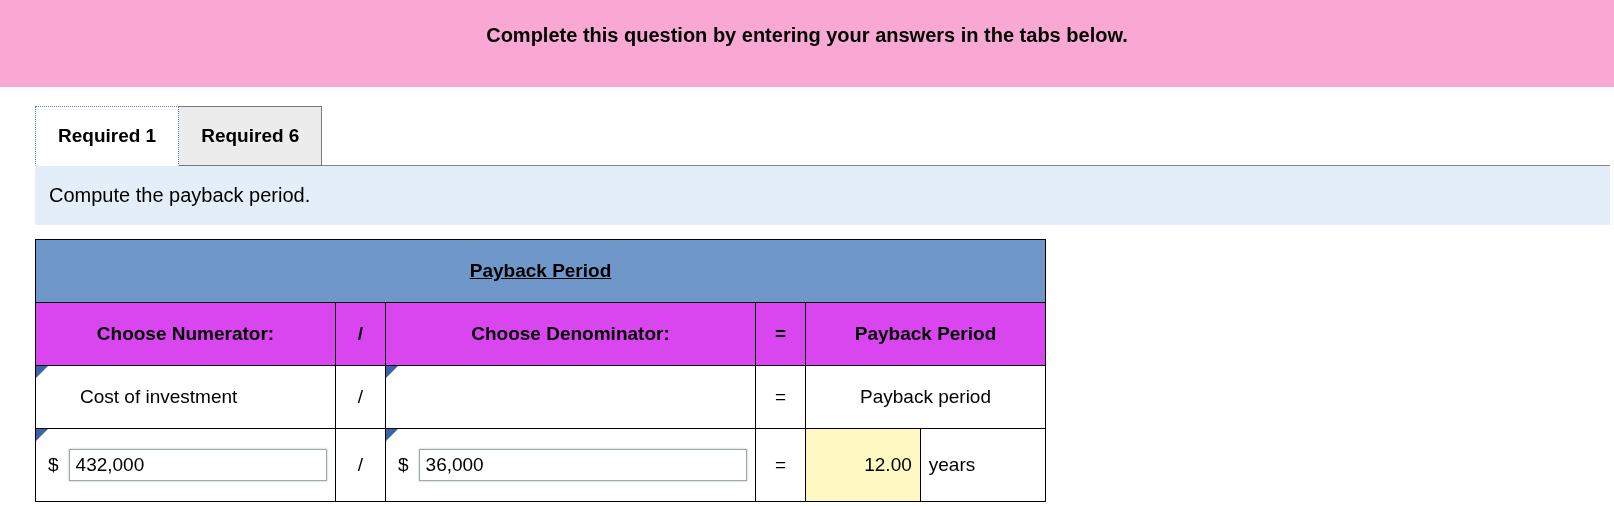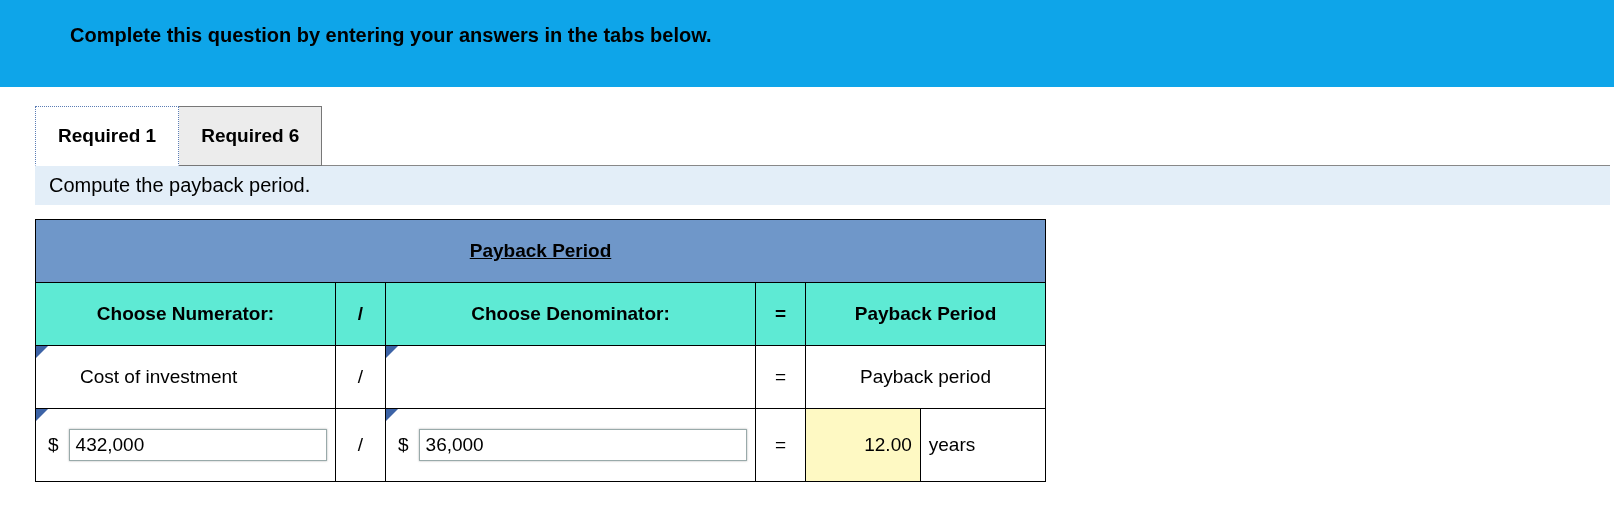--- a/index.html
+++ b/index.html
@@ -4,24 +4,25 @@
 <style>
   * { box-sizing: border-box; }
   body {
     margin: 0;
     font-family: Verdana, Geneva, sans-serif;
     font-size: 19px;
     color: #000;
     background: #fff;
   }
   .instruction-bar {
-    background: #0ea5e9;
+    background: #f9a8d4;
     padding: 24px 70px 40px 70px;
     font-weight: bold;
     font-size: 20px;
+    text-align: center;
   }
   .tabs-wrap {
     padding: 0 0 0 35px;
     margin-top: 18px;
   }
   .tabs {
     display: flex;
     align-items: flex-end;
   }
   .tab {
@@ -37,21 +38,21 @@
   .tab.active {
     background: #fff;
     border: 1px dotted #5b7db5;
     border-bottom: 1px solid #fff;
   }
   .tab.inactive {
     border-left: none;
   }
   .question-bar {
     margin: 0 0 0 35px;
-    padding: 8px 14px;
+    padding: 18px 14px;
     background: #e3eef8;
     border-top: 1px solid #888;
     font-size: 20px;
     width: 1575px;
   }
   .calc-table {
     margin: 14px 0 0 35px;
     border-collapse: collapse;
   }
   .calc-table td, .calc-table th {
@@ -61,21 +62,21 @@
     font-size: 19px;
   }
   .hdr-title {
     background: #6f97c9;
     text-align: center;
     font-weight: bold;
     text-decoration: underline;
     font-size: 20px;
   }
   .hdr-sub {
-    background: #5eead4;
+    background: #d946ef;
     text-align: center;
     font-weight: bold;
     margin-left: 20px;
   }
   .w-num { width: 300px; }
   .w-op  { width: 50px; text-align: center; }
   .w-den { width: 370px; }
   .w-res { width: 240px; }
   .select-cell {
     position: relative;

